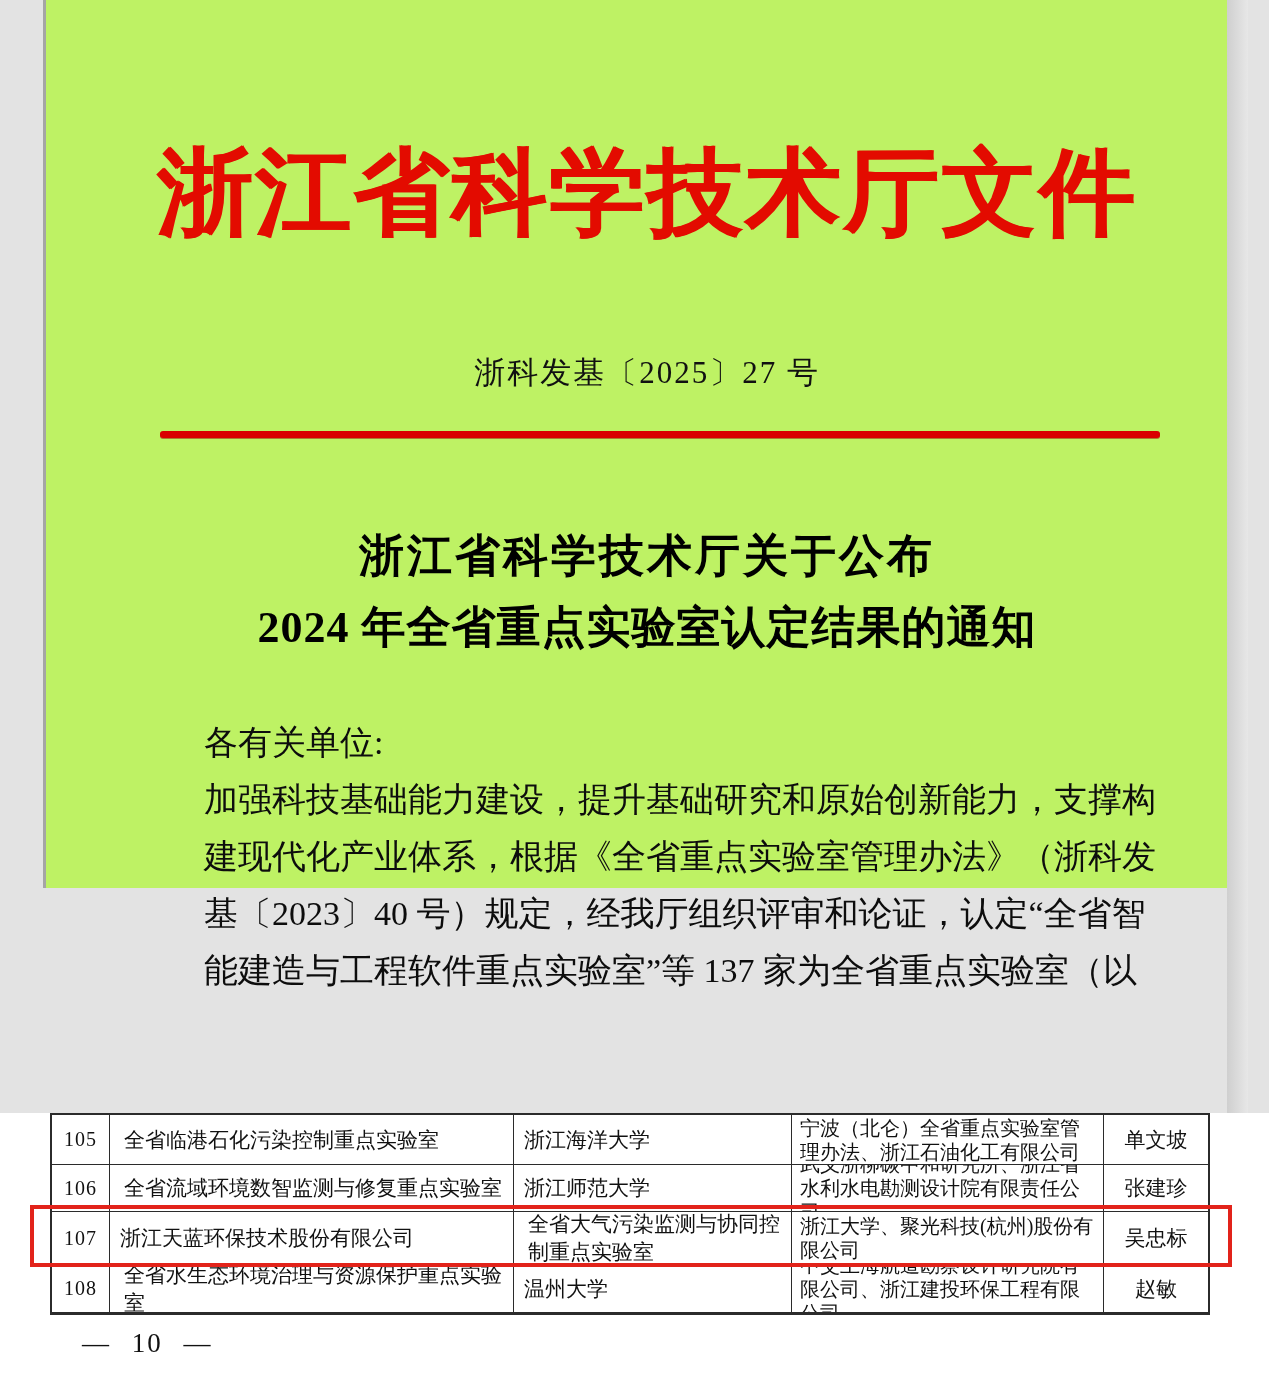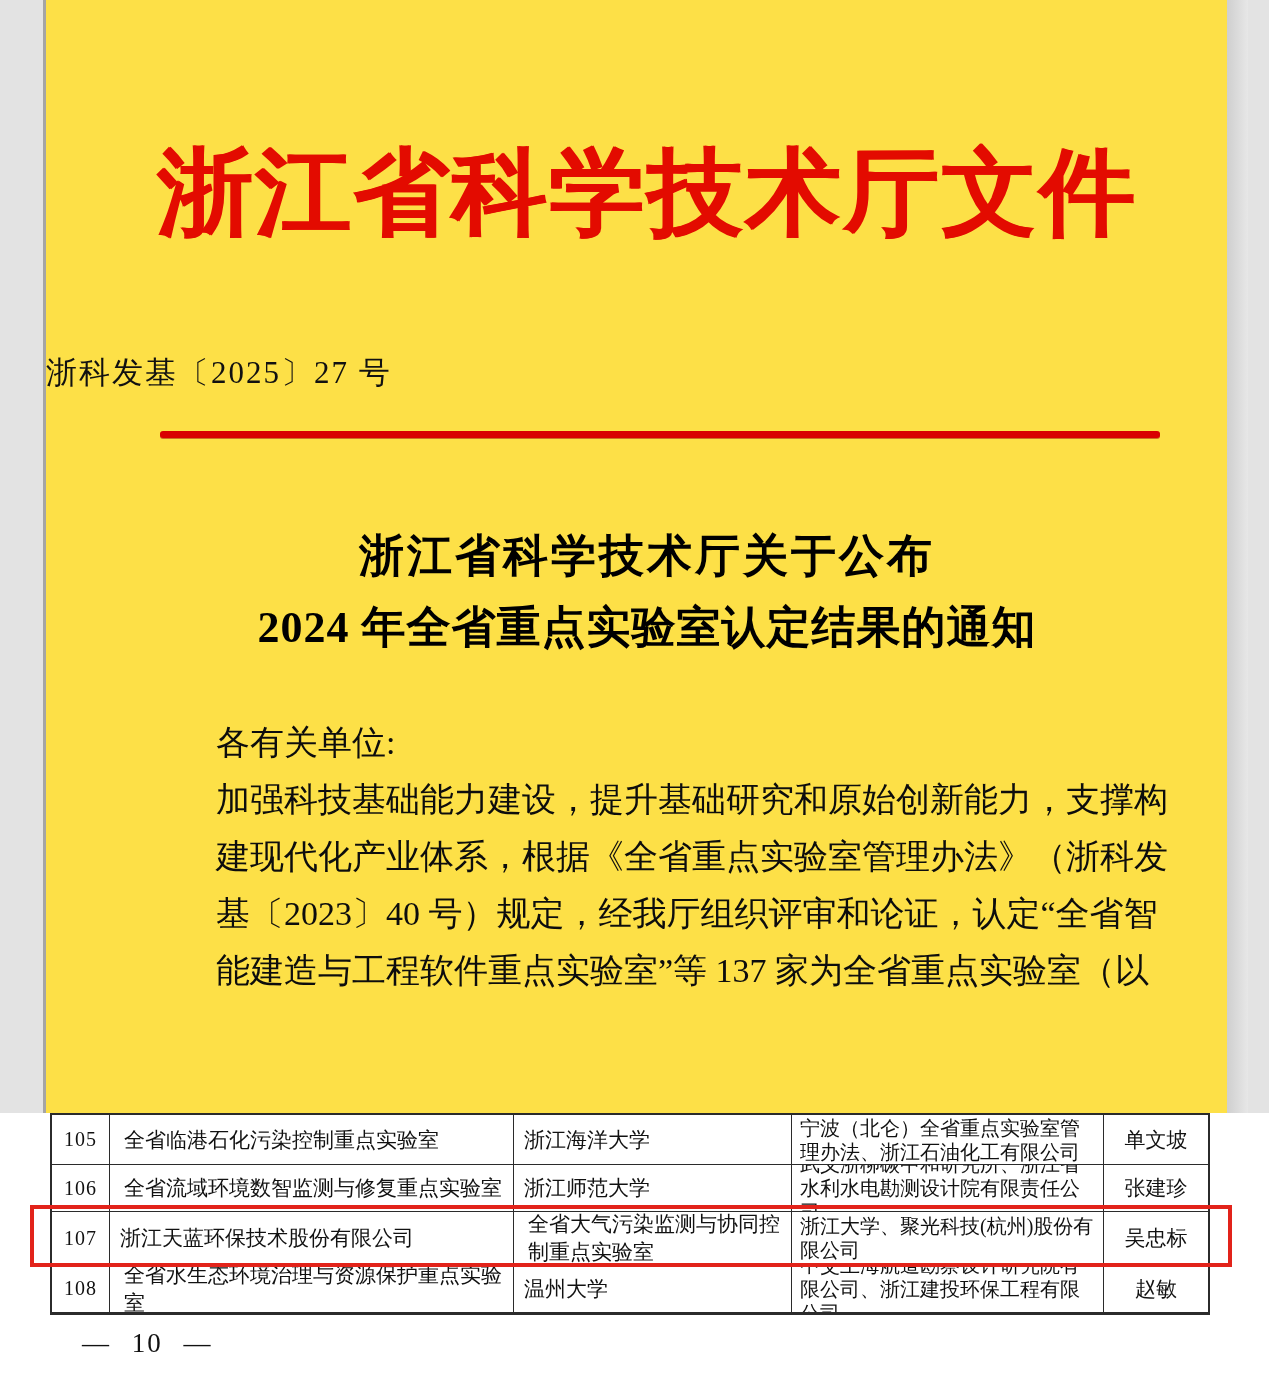--- a/index.html
+++ b/index.html
@@ -7,56 +7,56 @@
     position:relative;
     width:1269px;height:1386px;
     background:#e3e3e3;
     font-family:"Liberation Serif","DejaVu Serif",serif;
     color:#1a1a1a;
     overflow:hidden;
   }
   
   .page{
     position:absolute;left:43px;top:0;
-    width:1205px;height:1113px;
+    width:1205px;height:888px;
     box-sizing:border-box;
-    background:#fde047;
+    background:#bef264;
     border-left:3px solid #a5a5a5;
   }
   .right-shade{
     position:absolute;right:0;top:0;width:21px;height:1113px;
     background:linear-gradient(90deg,#cfcfcf,#e7e7e7);
   }
   .header-title{
     position:absolute;left:0;top:130px;width:100%;
     text-align:center;
     font-size:95px;font-weight:700;letter-spacing:3px;
     color:#e30b00;
     text-shadow:1.5px 0 0 #e30b00;
     white-space:nowrap;
   }
   .doc-number{
     position:absolute;left:0;top:352px;width:100%;
-    font-size:31px;letter-spacing:2px;
+    text-align:center;font-size:31px;letter-spacing:2px;
     color:#111;
   }
   .red-divider{
     position:absolute;left:114px;top:431px;
     width:1000px;height:7px;
     background:#d90000;border-radius:3px;
     box-shadow:0 1px 0 rgba(160,0,0,.5);
   }
   .notice-title{
     position:absolute;left:0;width:100%;text-align:center;
     font-weight:700;color:#000;white-space:nowrap;
   }
   .notice-title.line1{top:526px;font-size:45px;letter-spacing:3px;}
   .notice-title.line2{top:598px;font-size:44px;letter-spacing:1px;}
   .body-block{
-    position:absolute;left:170px;top:714px;width:915px;
+    position:absolute;left:158px;top:714px;width:915px;
     font-size:34px;line-height:57px;color:#0d0d0d;
   }
   .body-line{white-space:nowrap;}
   .body-line.indent{text-indent:70px;}
   
   .bottom-band{
     position:absolute;left:0;top:1113px;width:1269px;height:273px;
     background:#ffffff;
   }
   .doc-table{

